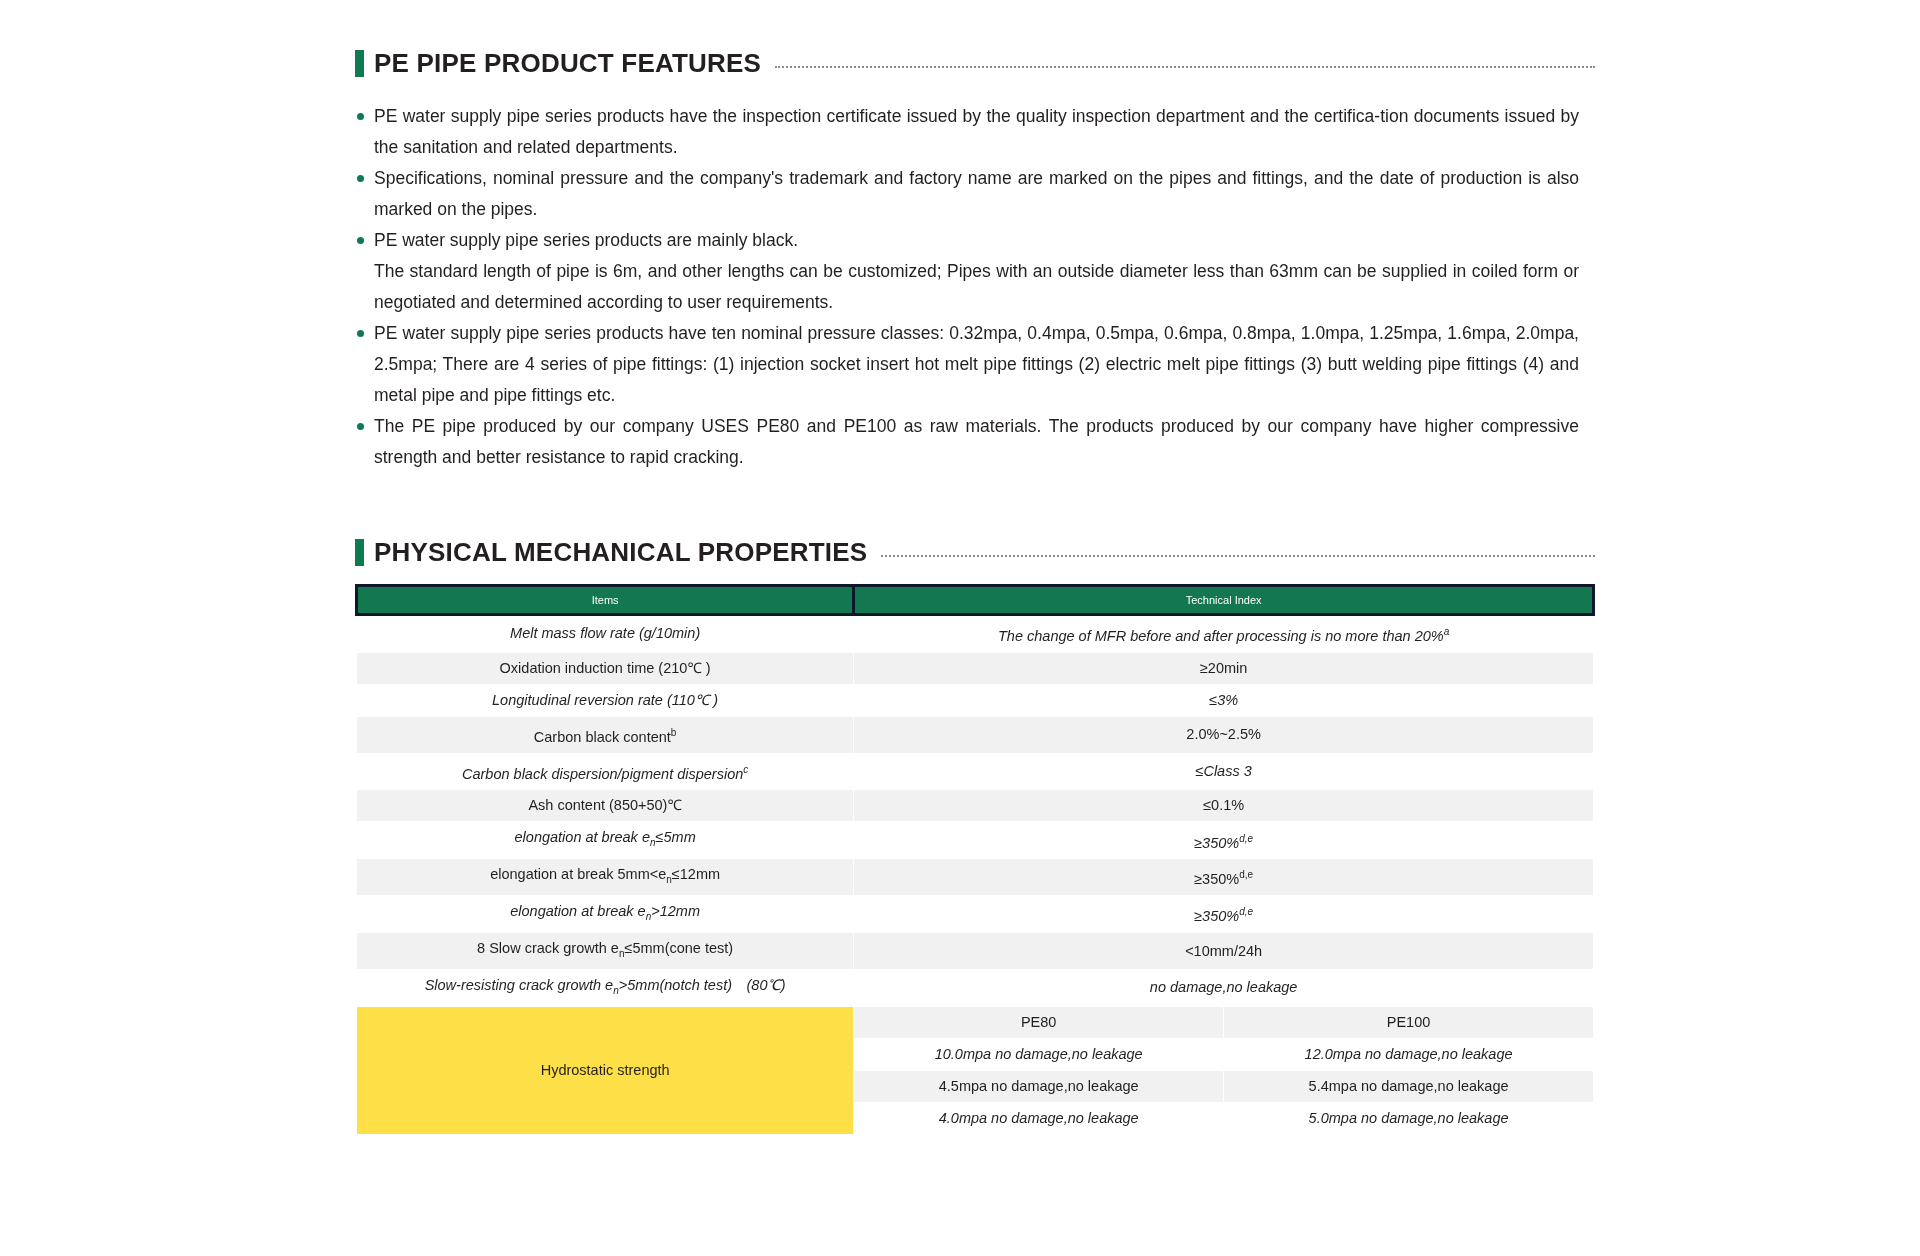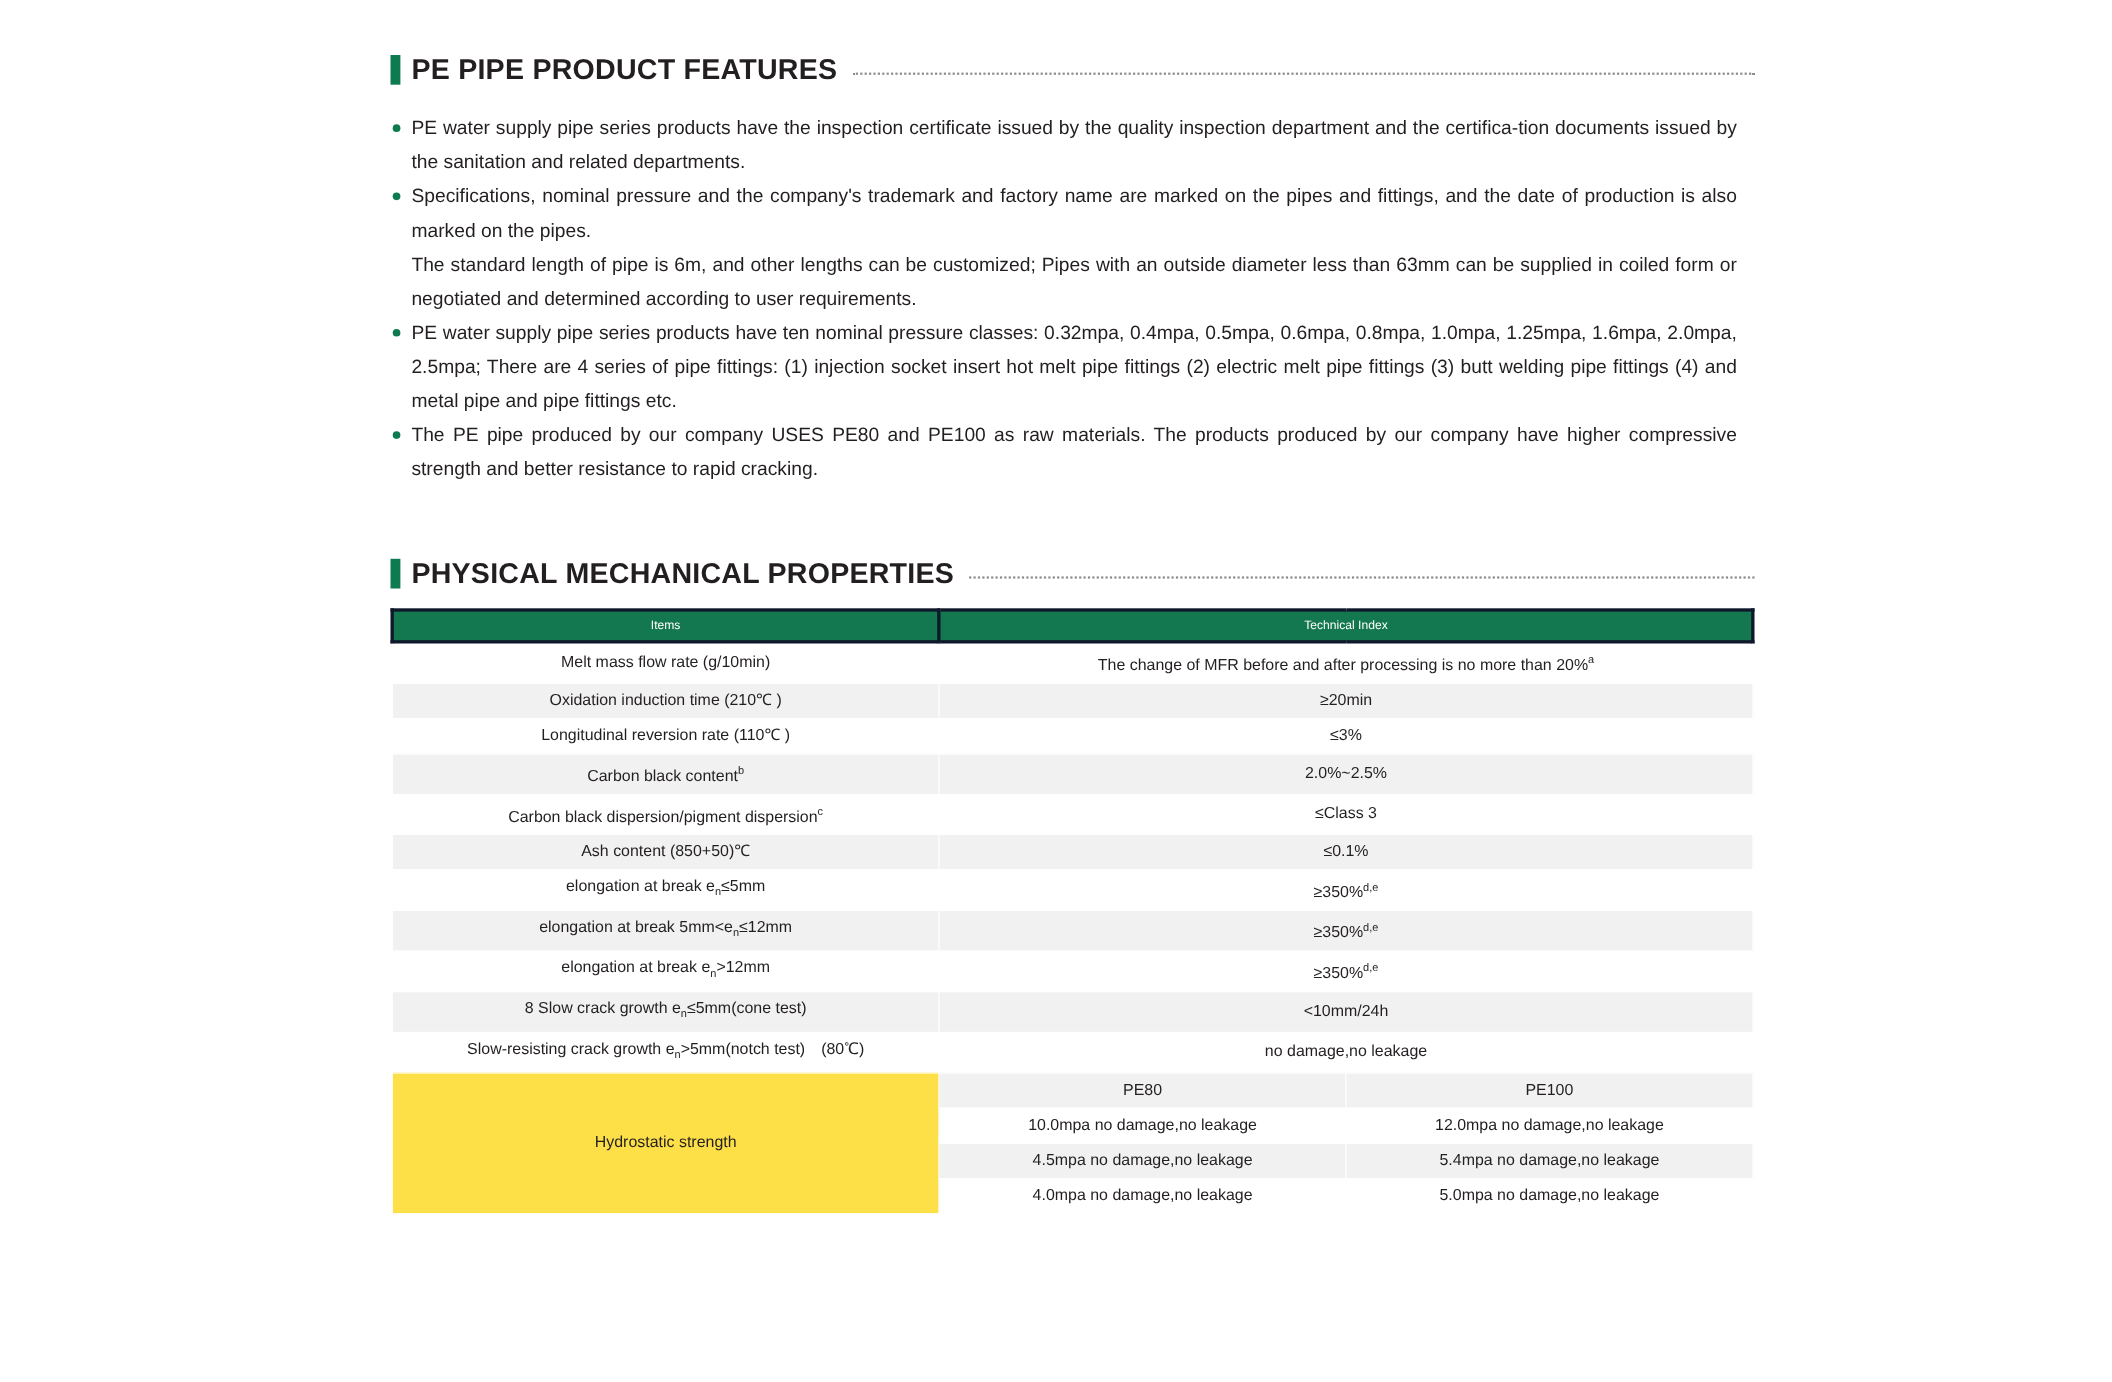--- a/index.html
+++ b/index.html
@@ -112,21 +112,21 @@
     padding: 6px 4px;
     text-align: center;
     border: 1px solid #ffffff;
     color: #231f20;
     font-size: 14.5px;
     line-height: 19px;
   }
   tr.odd td { background: #ffffff; }
   tr.even td { background: #f1f1f1; }
   td.shade { background: #f1f1f1; }
-  td.white { background: #ffffff; }
+  td.white { background: #ffffff; font-style: italic; }
   sub {
     font-size: 10px;
     vertical-align: sub;
   }
   sup {
     font-size: 10px;
     vertical-align: super;
   }
   .hydro-label {
     background: #fde047;
@@ -141,20 +141,21 @@
 
     <div class="section-head">
       <div class="head-bar"></div>
       <div class="head-title">PE PIPE PRODUCT FEATURES</div>
       <div class="head-dots"></div>
     </div>
 
     <ul class="features">
       <li class="feature-item bulleted">PE water supply pipe series products have the inspection certificate issued by the quality inspection department and the certifica-tion documents issued by the sanitation and related departments.</li>
       <li class="feature-item bulleted">Specifications, nominal pressure and the company's trademark and factory name are marked on the pipes and fittings, and the date of production is also marked on the pipes.</li>
+      <li class="feature-item bulleted">PE water supply pipe series products are mainly black.</li>
       <li class="feature-item nobullet">The standard length of pipe is 6m, and other lengths can be customized; Pipes with an outside diameter less than 63mm can be supplied in coiled form or negotiated and determined according to user requirements.</li>
       <li class="feature-item bulleted">PE water supply pipe series products have ten nominal pressure classes: 0.32mpa, 0.4mpa, 0.5mpa, 0.6mpa, 0.8mpa, 1.0mpa, 1.25mpa, 1.6mpa, 2.0mpa, 2.5mpa; There are 4 series of pipe fittings: (1) injection socket insert hot melt pipe fittings (2) electric melt pipe fittings (3) butt welding pipe fittings (4) and metal pipe and pipe fittings etc.</li>
       <li class="feature-item bulleted">The PE pipe produced by our company USES PE80 and PE100 as raw materials. The products produced by our company have higher compressive strength and better resistance to rapid cracking.</li>
     </ul>
 
     <div class="section-head section2">
       <div class="head-bar"></div>
       <div class="head-title">PHYSICAL MECHANICAL PROPERTIES</div>
       <div class="head-dots"></div>
     </div>

